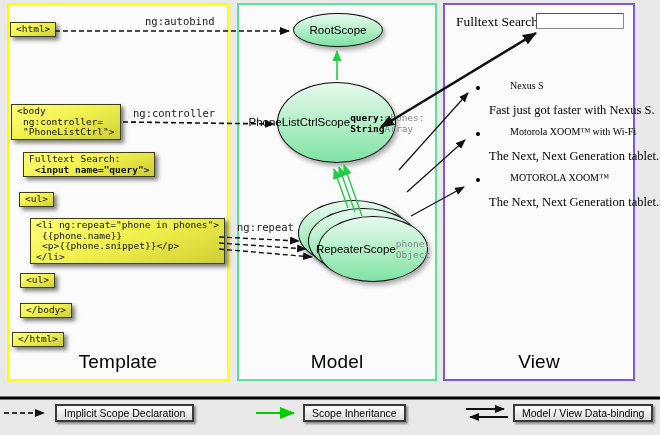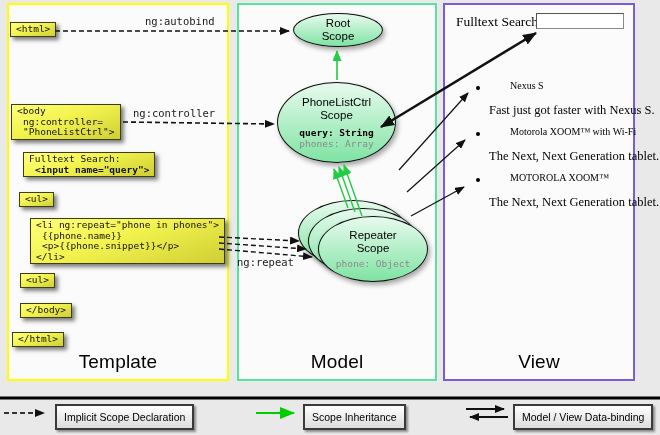--- a/index.html
+++ b/index.html
@@ -22,38 +22,38 @@
   .code-box .b{font-weight:bold;}
 
   
   .arrow-label{position:absolute;font-family:"DejaVu Sans Mono",monospace;
     font-size:10.5px;color:#1a1a1a;white-space:nowrap;}
 
   
   .scope{position:absolute;border:1.6px solid #0d0d0d;border-radius:50%;
     background:linear-gradient(#e7faee 0%,#b9f0cc 45%,#7fe3a3 100%);
     box-shadow:2px 3px 5px rgba(0,0,0,.35);box-sizing:border-box;
-    display:flex;flex-direction:column;align-items:center;justify-content:center;}
+    display:flex;flex-direction:row;align-items:center;justify-content:center;}
   .scope .t{font-size:11.5px;line-height:13px;color:#000;text-align:center;}
   .scope .prop{font-family:"DejaVu Sans Mono",monospace;font-size:9.5px;line-height:11px;}
   .prop-bold{font-weight:bold;color:#000;}
   .prop-gray{color:#8a8a8a;}
 
   
   .view-serif{font-family:"Liberation Serif",serif;color:#000;}
   #search-row-label{position:absolute;left:456px;top:14px;font-size:13.5px;}
   #search-input{position:absolute;left:536px;top:13px;width:88px;height:16px;
     border:1px solid #8a8a8a;border-top-color:#555;border-left-color:#555;
     background:#fff;box-sizing:border-box;font-size:11px;padding:0 2px;}
   .bullet-dot{position:absolute;width:4px;height:4px;border-radius:50%;background:#000;}
   .phone-name{position:absolute;left:510px;font-size:10px;white-space:nowrap;}
   .phone-snippet{position:absolute;left:489px;font-size:12.5px;white-space:nowrap;}
 
   
-  .legend-box{position:absolute;top:404px;height:26px;background:linear-gradient(#ffffff,#dcdcdc);
+  .legend-box{position:absolute;top:404px;height:18px;background:linear-gradient(#ffffff,#dcdcdc);
     border:2px solid #3a3a3a;box-shadow:1.5px 2px 2px rgba(0,0,0,.4);
     font-size:10.5px;line-height:14px;padding:0 7px;box-sizing:border-box;
     display:flex;align-items:center;white-space:nowrap;}
 
   svg.overlay{position:absolute;left:0;top:0;pointer-events:none;}
 </style>
 </head>
 <body>
 
 <div id="stage">
@@ -101,21 +101,21 @@
   <div class="code-box" style="left:20px;top:303px;">
     <div>&lt;/body&gt;</div>
   </div>
 
   <div class="code-box" style="left:12px;top:332px;">
     <div>&lt;/html&gt;</div>
   </div>
 
   <div class="arrow-label" style="left:145px;top:15px;">ng:autobind</div>
   <div class="arrow-label" style="left:133px;top:107px;">ng:controller</div>
-  <div class="arrow-label" style="left:237px;top:221px;margin-top:35px;">ng:repeat</div>
+  <div class="arrow-label" style="left:237px;top:221px;">ng:repeat</div>
 
   <div class="scope" style="left:293px;top:13px;width:90px;height:34px;">
     <div class="t">Root</div>
     <div class="t">Scope</div>
   </div>
 
   <div class="scope" style="left:277px;top:82px;width:119px;height:81px;">
     <div class="t">PhoneListCtrl</div>
     <div class="t">Scope</div>
     <div style="height:5px;"></div>

